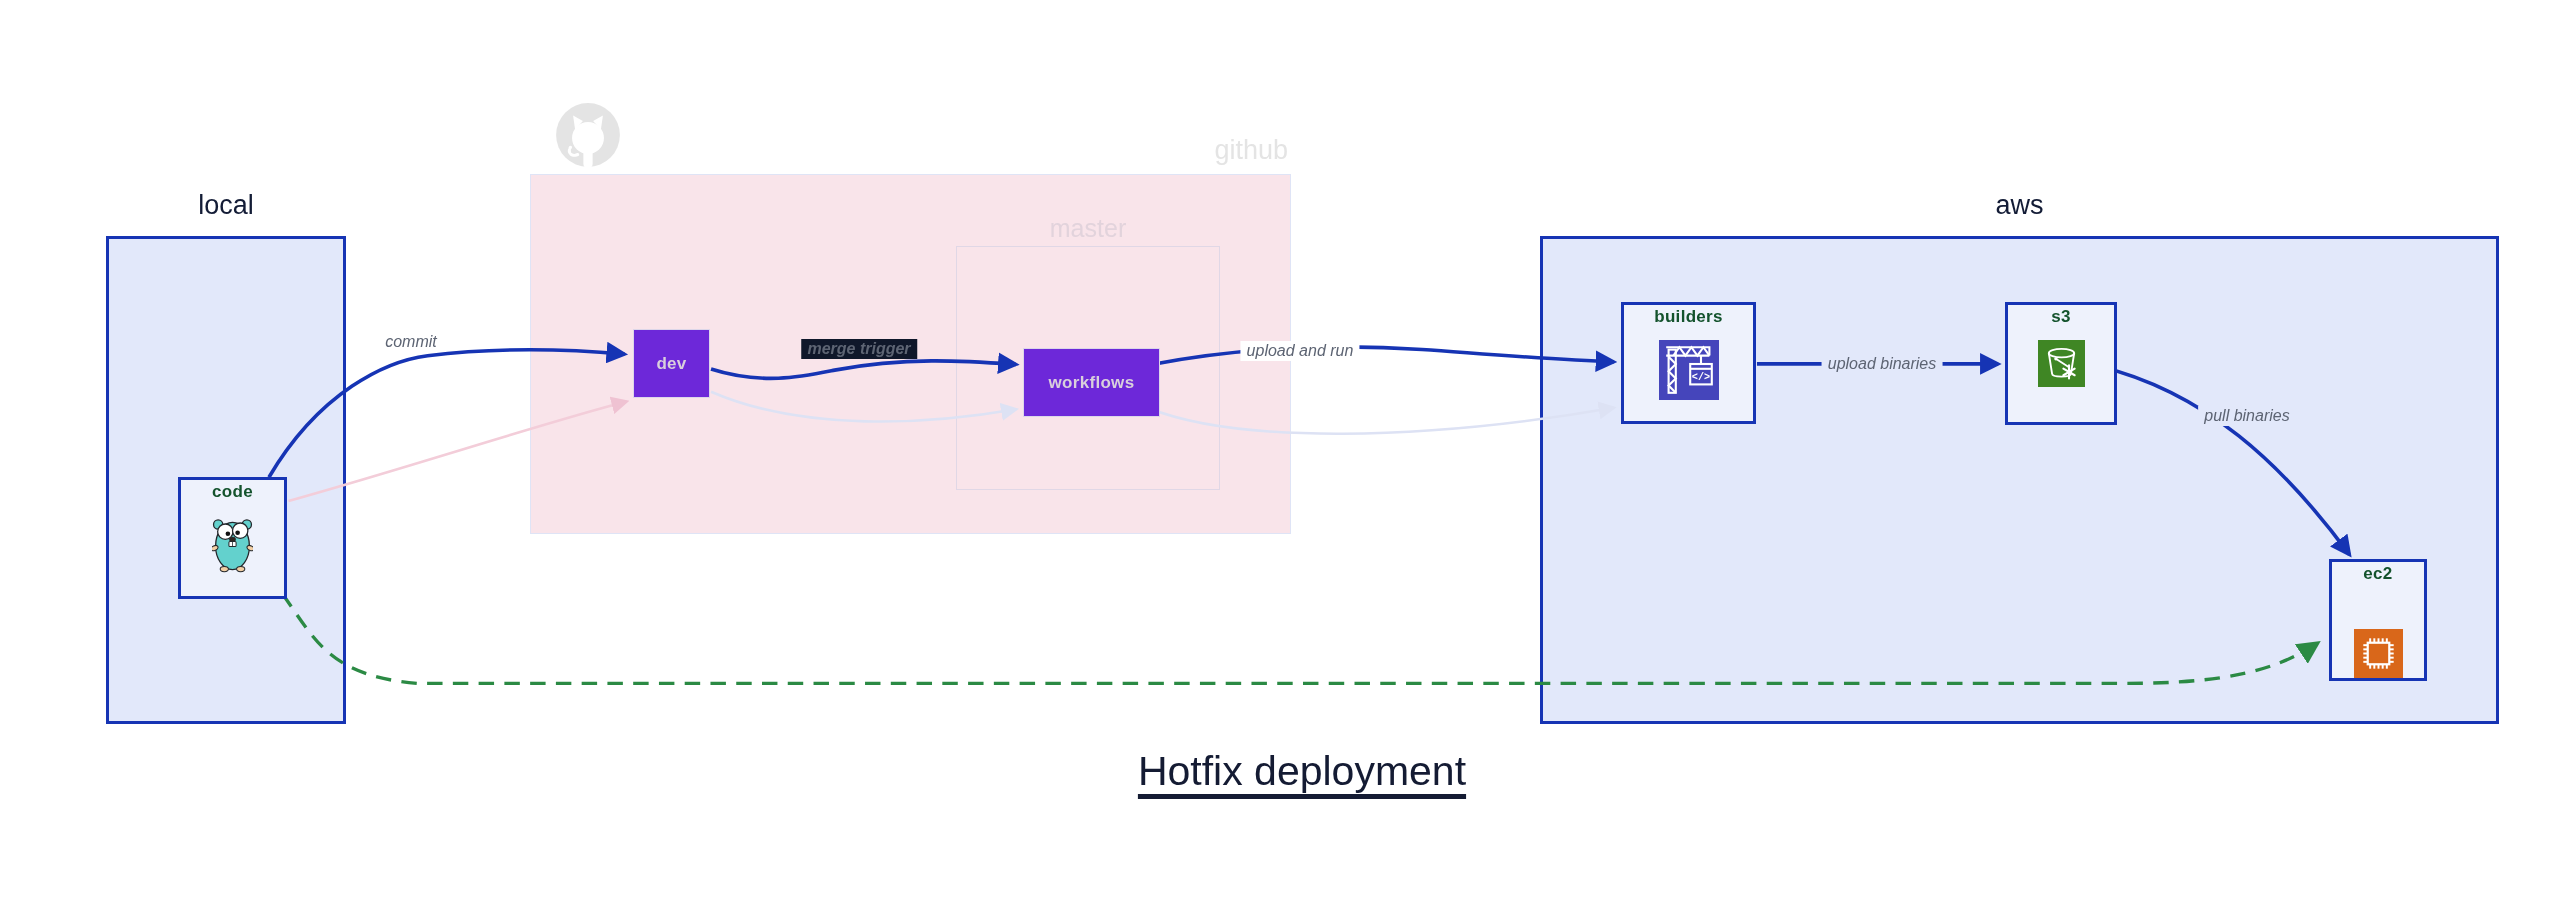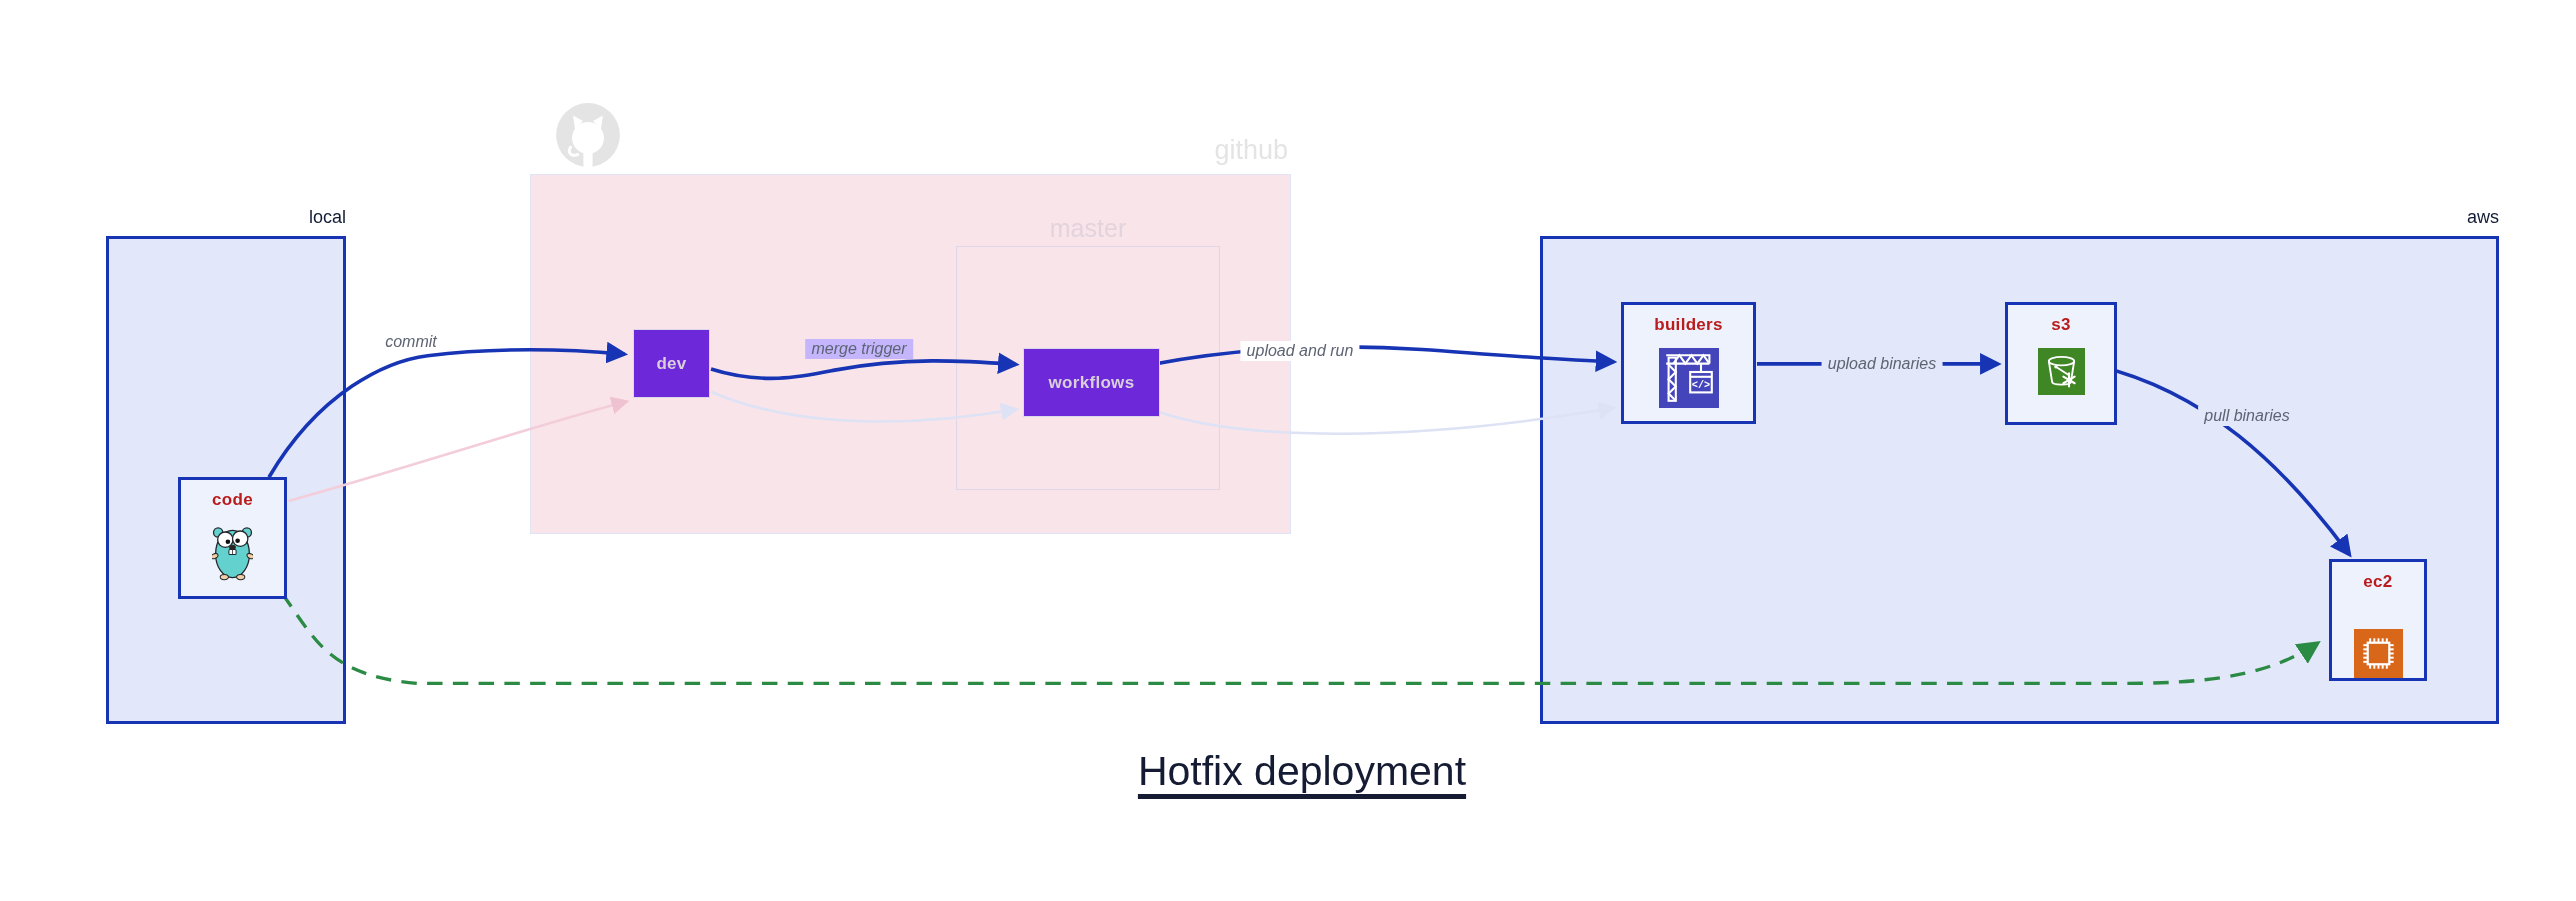--- a/index.html
+++ b/index.html
@@ -5,39 +5,39 @@
   html,body{margin:0;padding:0;background:#ffffff;width:2604px;height:902px;overflow:hidden;
             font-family:"Liberation Sans", sans-serif;}
   #canvas{position:relative;width:2604px;height:902px;background:#ffffff;}
 
   
   .group{position:absolute;box-sizing:border-box;}
   .group.local-aws{background:#e2e8fa;border:3.1px solid #1634b4;}
   .group.github{background:#f9e4ea;border:1.5px solid #dfe4f6;}
   .group.master{background:transparent;border:1.5px solid #e0d7e6;}
 
-  .group-label{position:absolute;text-align:right;font-size:18px;color:#131c36;line-height:31px;margin-top:12px;}
+  .group-label{position:absolute;text-align:center;font-size:27px;color:#131c36;line-height:31px;}
   .ghost-label{position:absolute;font-size:27px;color:#e4e4e4;line-height:31px;text-align:right;}
   .master-label{position:absolute;font-size:25px;color:#e2d3dc;line-height:29px;text-align:center;}
 
   
   .node{position:absolute;box-sizing:border-box;display:flex;flex-direction:column;align-items:center;}
   .node.strong{background:#eef2fc;border:3.1px solid #1634b4;}
   .node.faded{background:#6d28d9;border:1.5px solid #dcd6e9;justify-content:center;}
-  .node-label{font-size:17px;font-weight:bold;color:#b91c1c;margin-top:10px;letter-spacing:0.3px;}
+  .node-label{font-size:17px;font-weight:bold;color:#14532d;margin-top:2px;letter-spacing:0.3px;}
   .node.faded .node-label{color:#d9cfdc;margin-top:0;}
   .node-icon{margin-top:13.4px;}
 
   .iconsquare{display:block;}
 
   
   .edge-label{position:absolute;transform:translate(-50%,-50%);font-size:16px;font-style:italic;
               color:#5d6473;padding:1px 6.2px;white-space:nowrap;z-index:30;}
   .bg-white{background:#ffffff;}
-  .bg-pink{background:#c4b5fd;}
+  .bg-pink{background:#0f172a;font-weight:bold;}
   .bg-blue{background:#e2e8fa;}
 
   
   .layer-groups{position:absolute;inset:0;z-index:1;}
   #edge-layer{position:absolute;left:0;top:0;z-index:20;}
   .layer-nodes{position:absolute;inset:0;z-index:25;}
 
   
   .diagram-title{position:absolute;left:0;top:748px;width:2604px;text-align:center;
                  font-size:41px;color:#141b33;z-index:40;

